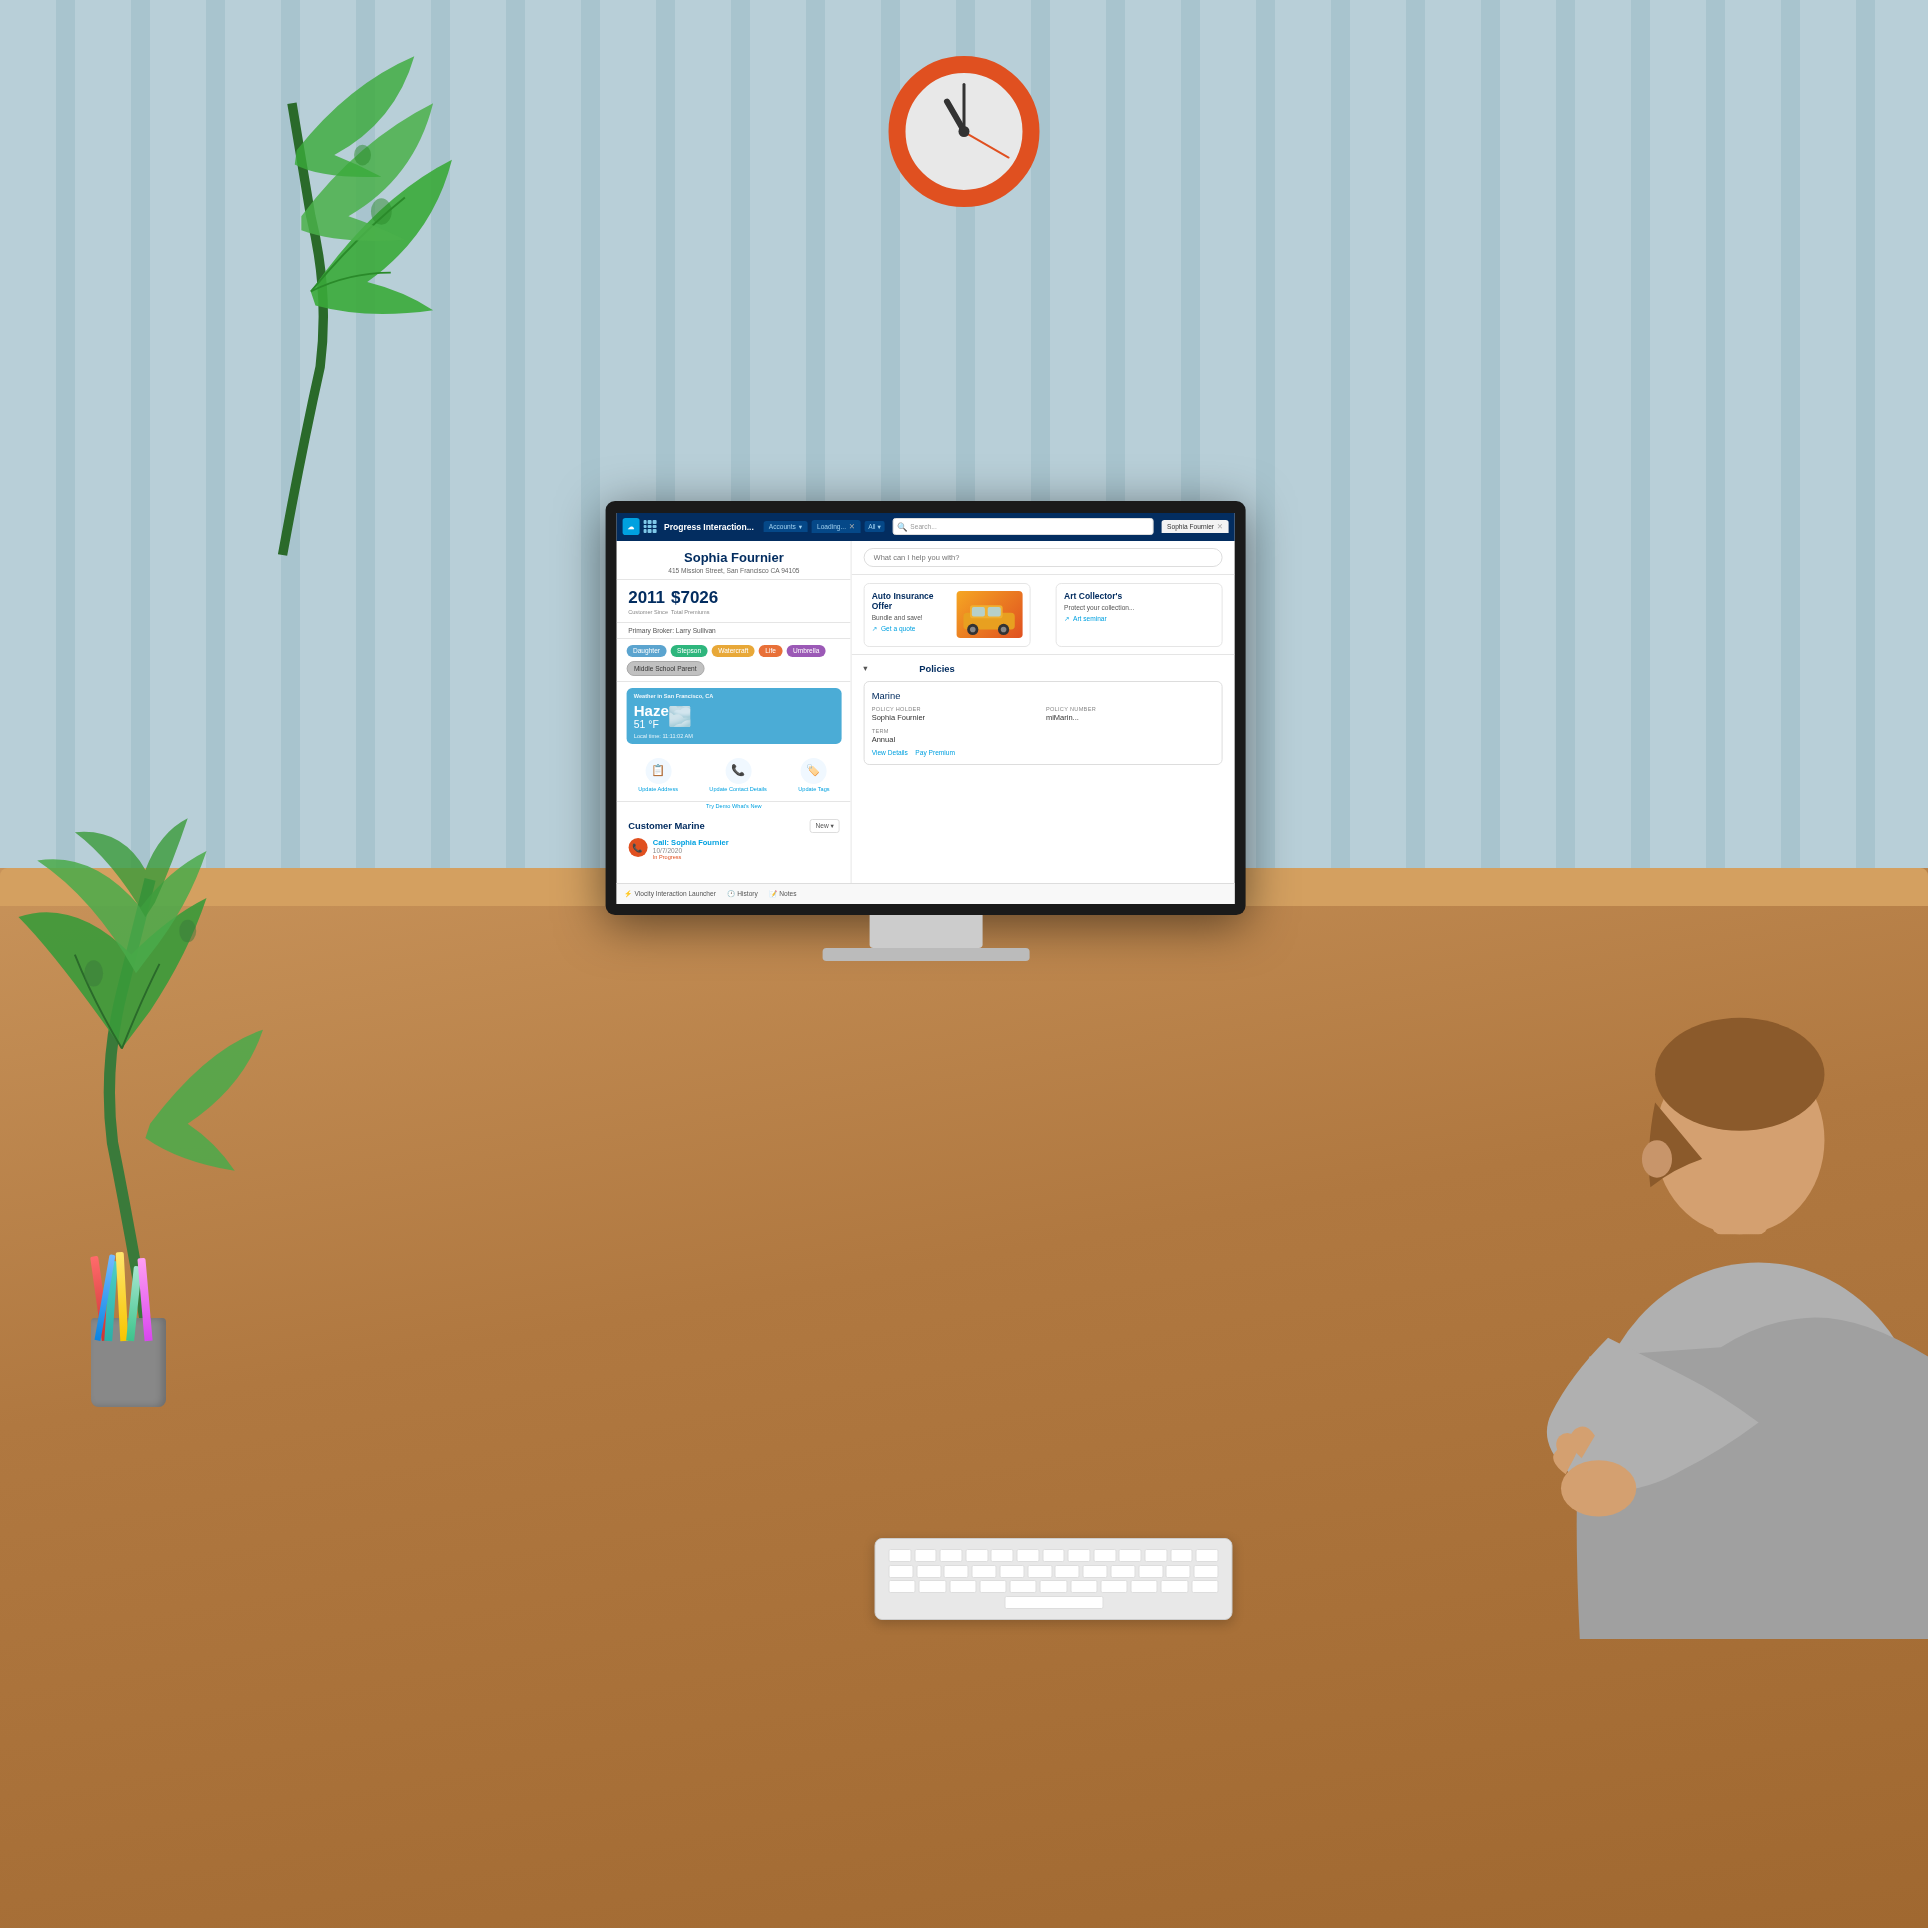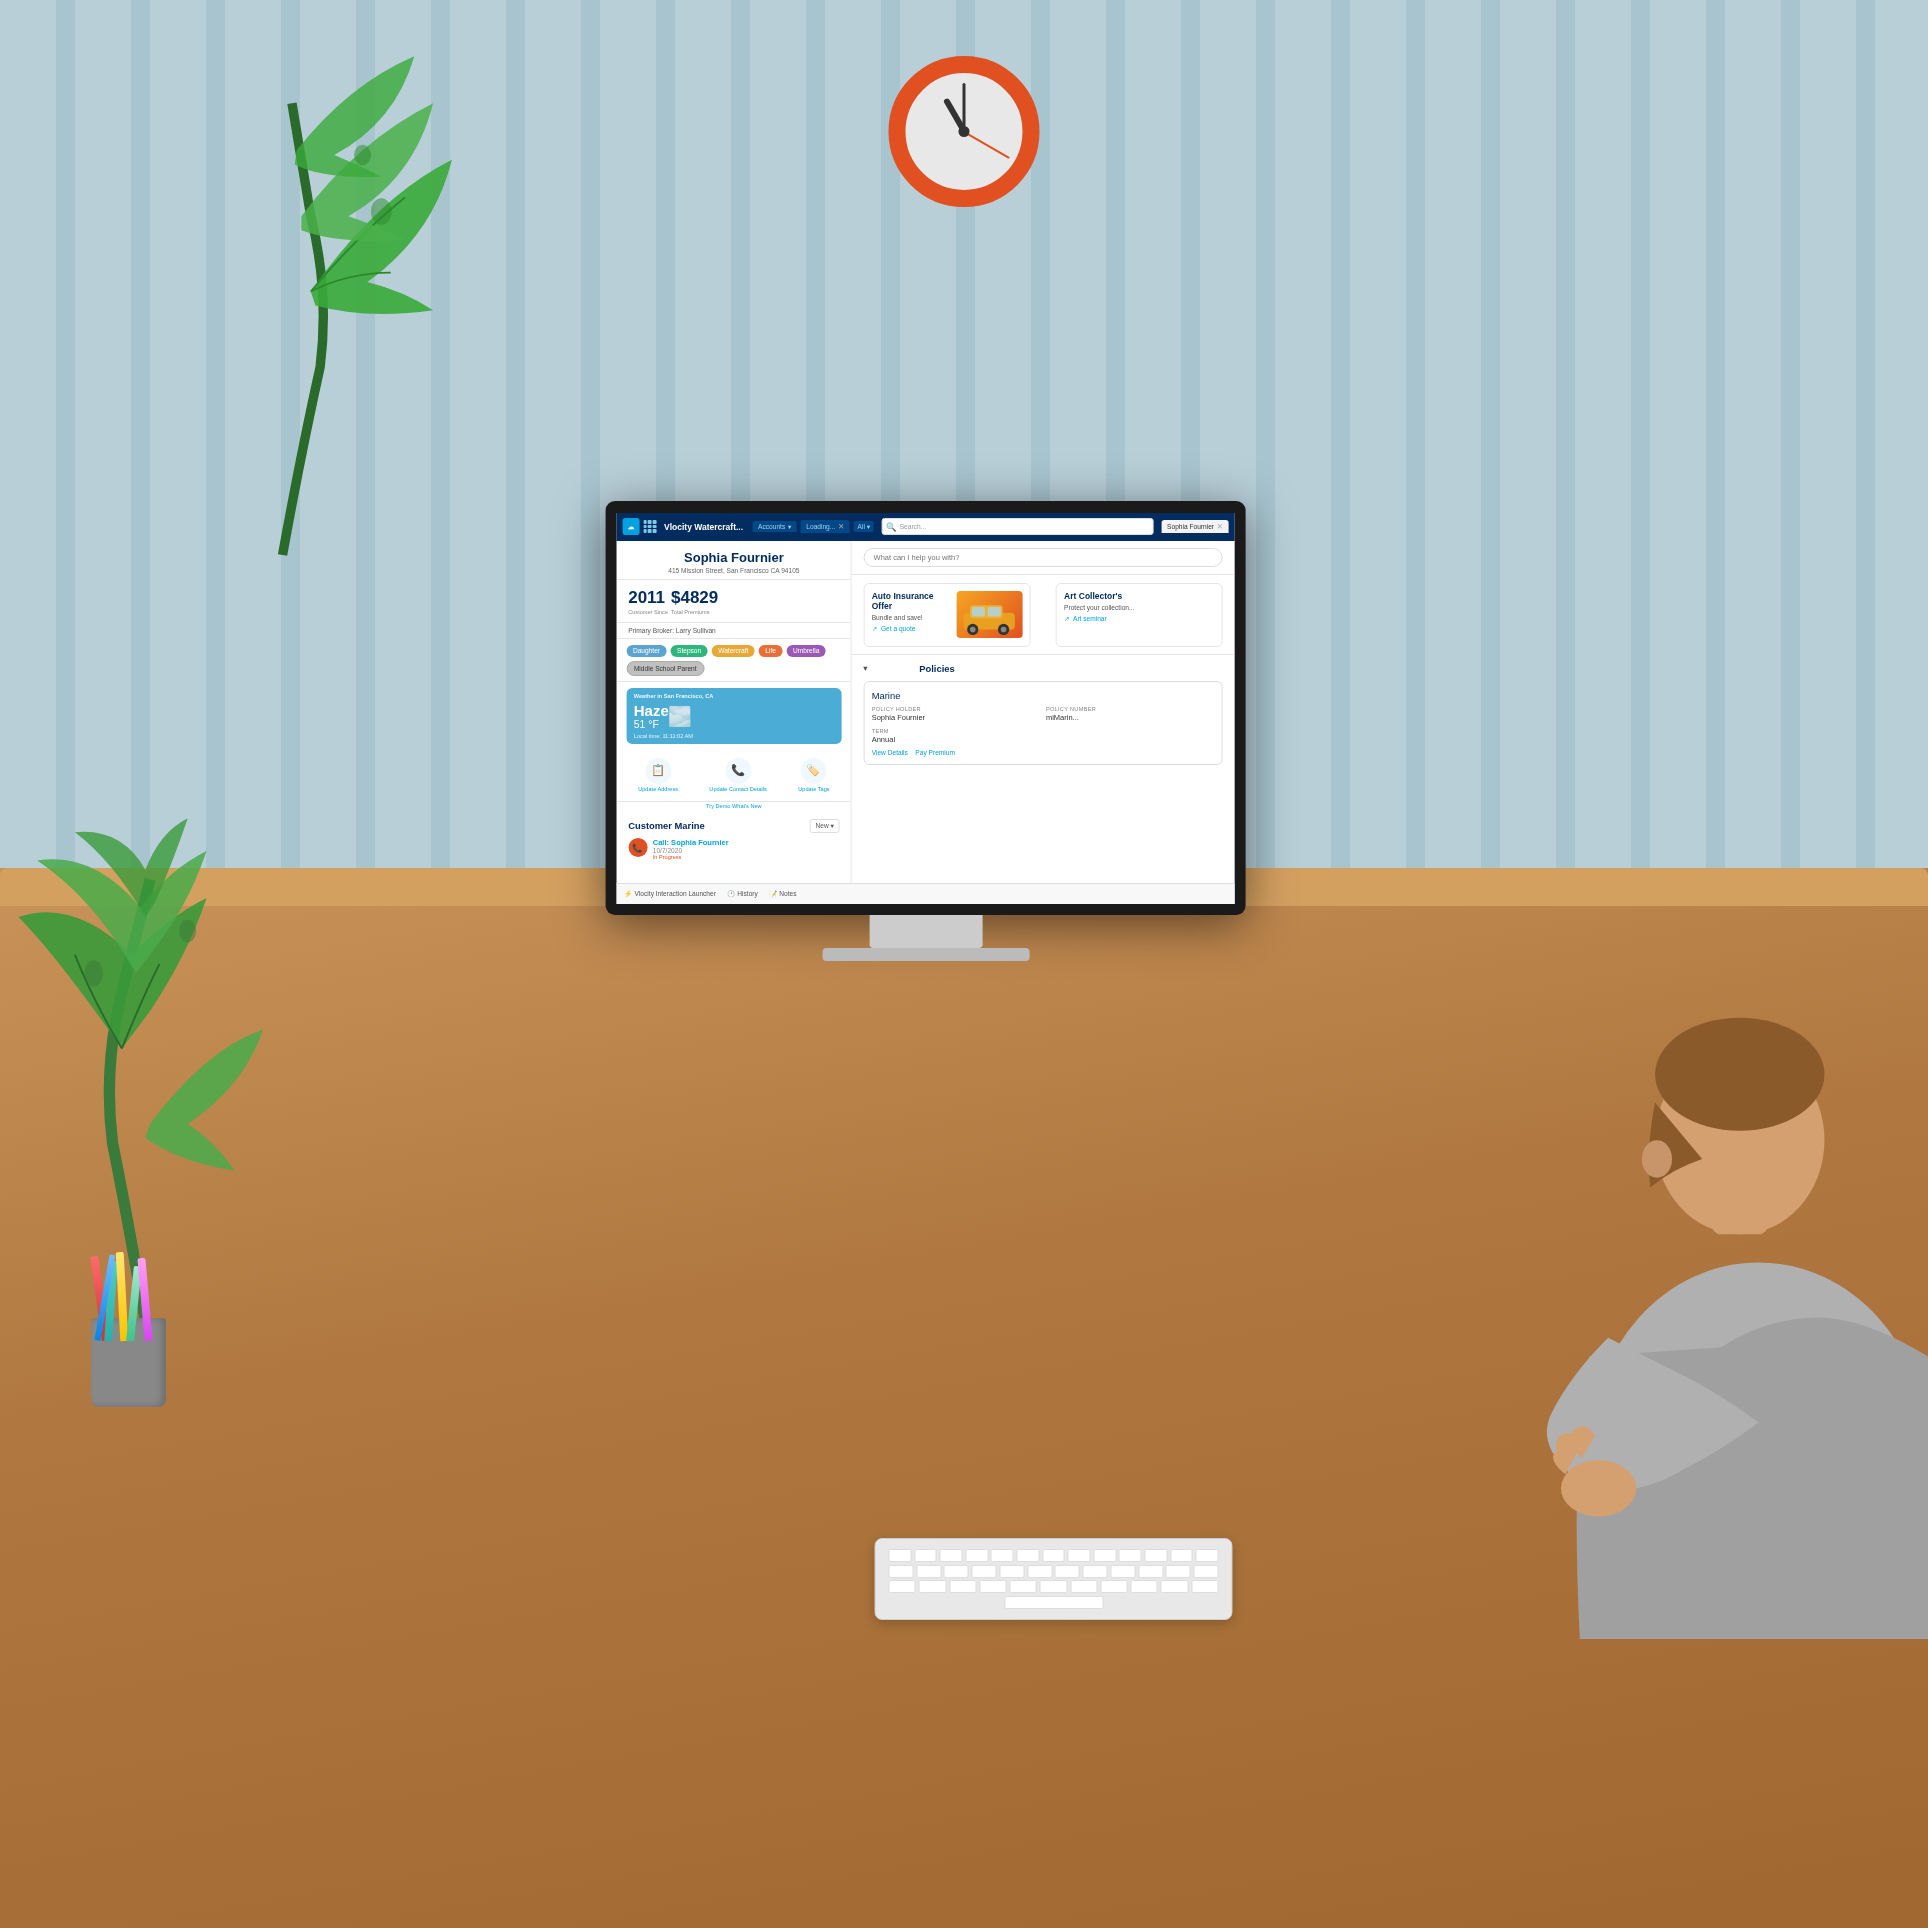--- a/index.html
+++ b/index.html
@@ -635,21 +635,21 @@
             <div class="nav-grid-dot"></div>
             <div class="nav-grid-dot"></div>
           <div class="nav-grid-dot"></div>
             <div class="nav-grid-dot"></div>
             <div class="nav-grid-dot"></div>
           <div class="nav-grid-dot"></div>
             <div class="nav-grid-dot"></div>
             <div class="nav-grid-dot"></div>
         </div>
 
-        <span class="nav-app-name">Vlocity Watercraft...</span>
+        <span class="nav-app-name">Progress Interaction...</span>
 
         <div class="nav-tab">
           <span>Accounts</span>
           <span>▾</span>
         </div>
         <div class="nav-tab">
           <span>Loading...</span>
           <span class="nav-tab-x">✕</span>
         </div>
 
@@ -676,21 +676,21 @@
             <div class="customer-name">Sophia Fournier</div>
             <div class="customer-address">415 Mission Street, San Francisco CA 94105</div>
           </div>
 
           <div class="stats-row">
             <div class="stat-item">
               <div class="stat-value">2011</div>
               <div class="stat-label">Customer Since</div>
             </div>
             <div class="stat-item">
-              <div class="stat-value">$4829</div>
+              <div class="stat-value">$7026</div>
               <div class="stat-label">Total Premiums</div>
             </div>
           </div>
 
           <div class="broker-row">Primary Broker: Larry Sullivan</div>
 
           <div class="tags-section">
             <span class="tag tag-daughter">Daughter</span>
             <span class="tag tag-stepson">Stepson</span>
             <span class="tag tag-watercraft">Watercraft</span>

